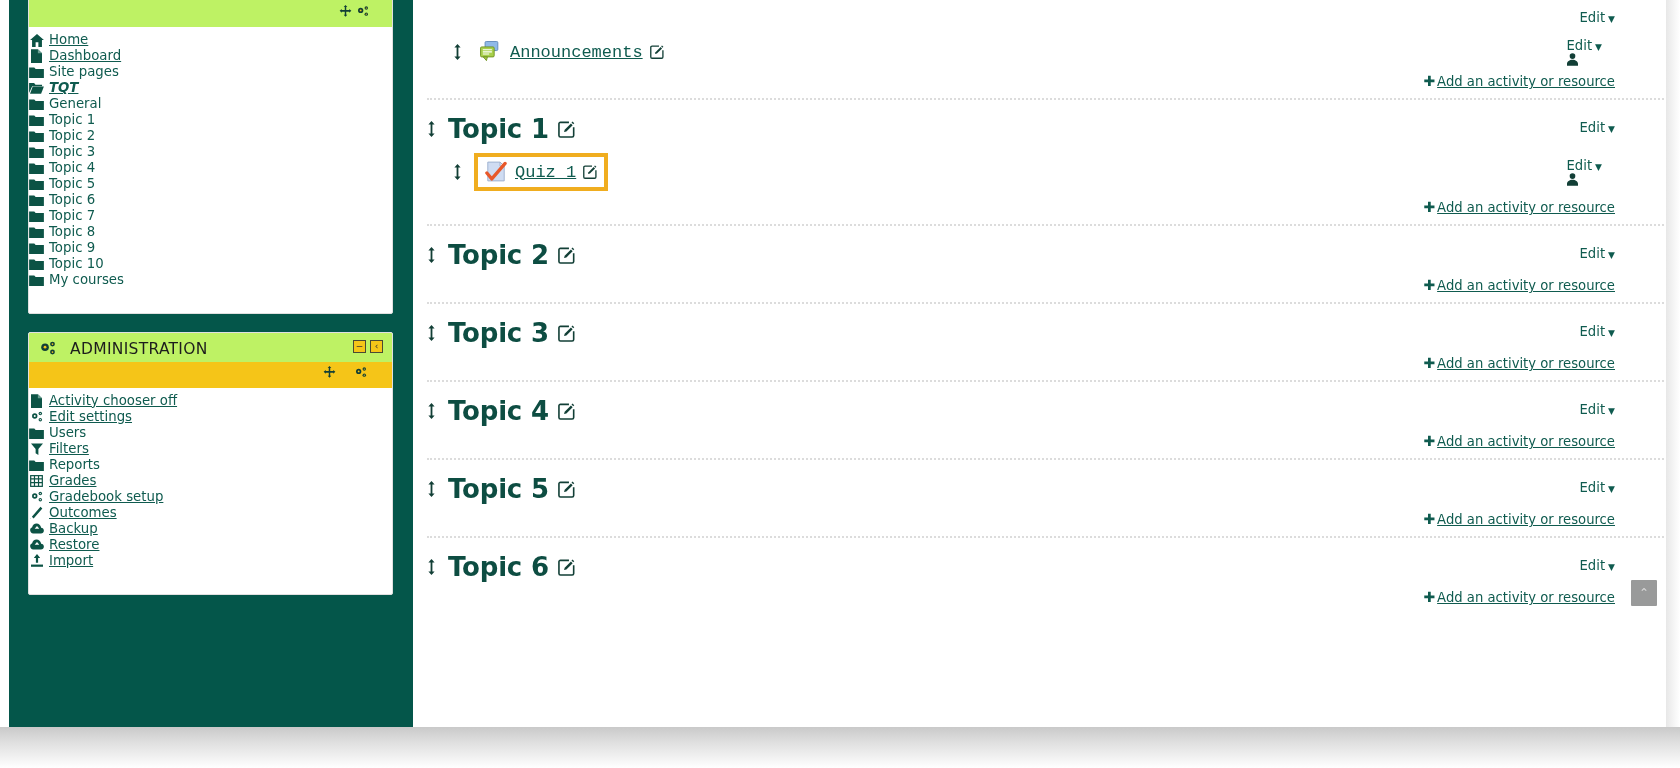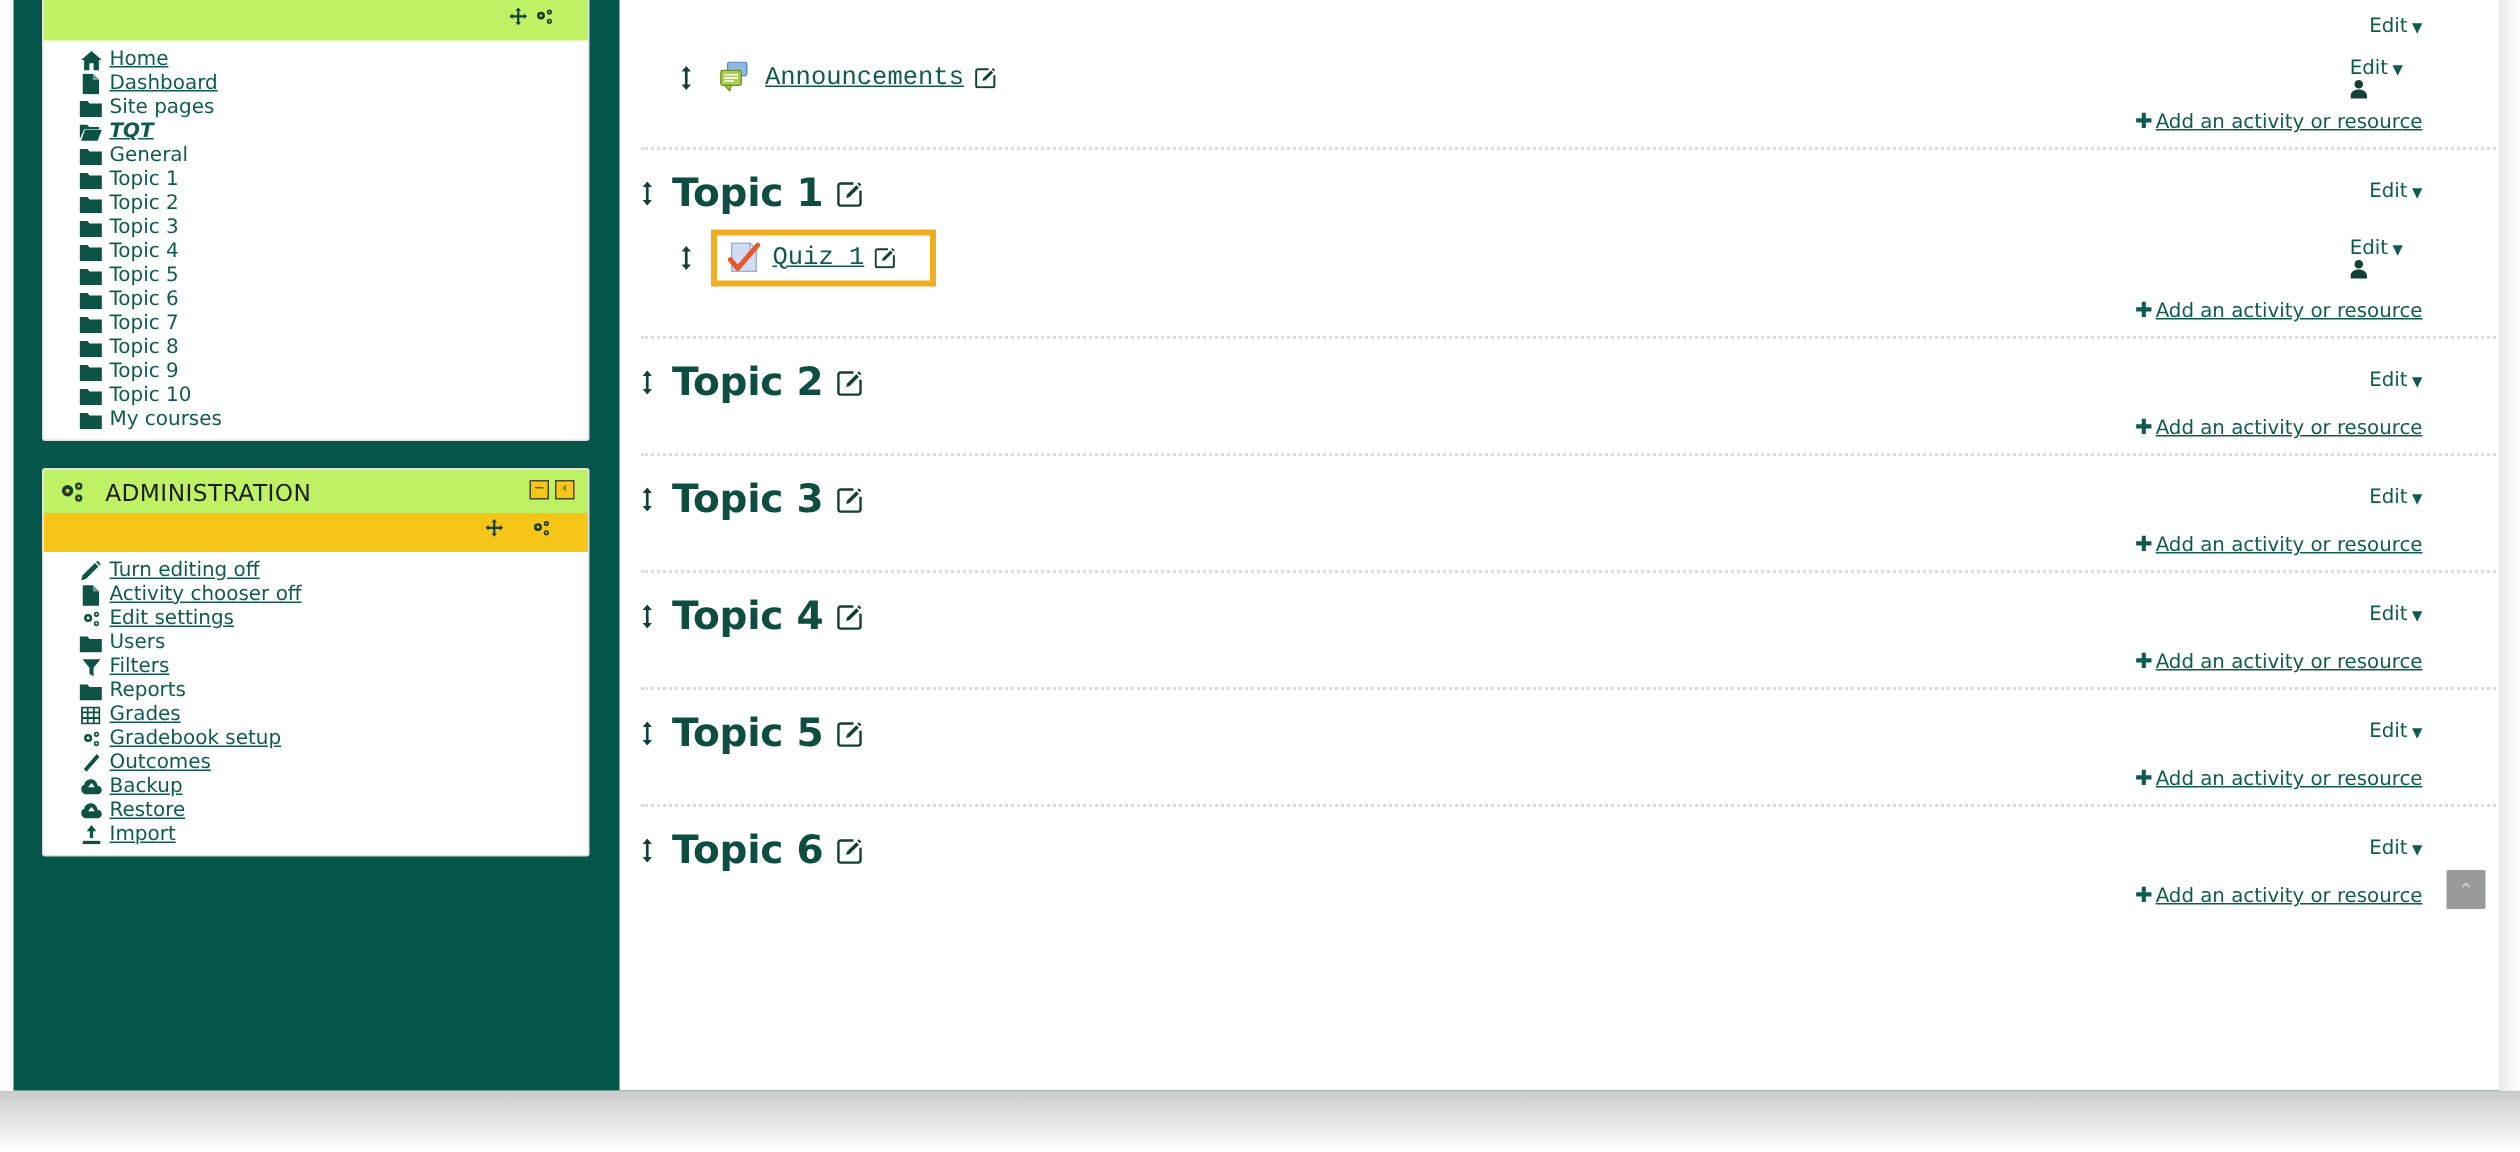--- a/index.html
+++ b/index.html
@@ -85,21 +85,21 @@
   }
   .block-action-row {
     background: #f5c518;
     height: 26px;
     text-align: right;
     padding: 2px 24px 0 0;
   }
   .block-action-row .act {
     display: inline-block; margin-left: 13px; color: #10352b;
   }
-  .block-body { padding: 5px 0 5px 0; margin-left: 24px; }
+  .block-body { padding: 5px 0 25px 0; }
 
   
   ul.tree { list-style: none; margin: 0; padding: 0; }
   ul.tree li { margin: 0; padding: 0; }
   .nav-item {
     display: flex; align-items: center;
     padding: 2px 0 2px 0;
     font-size: 13.3px;
     color: #0f5b4f;
     white-space: nowrap;
@@ -160,21 +160,21 @@
     padding: 5px 0 5px 40px;
   }
   .activity-row .move-handle { margin-right: 12px; }
   .act-pill {
     display: inline-flex; align-items: center;
     padding: 2px 6px;
   }
   .act-pill.highlight {
     border: 4px solid #f0ad1f;
     background: #ffffff;
-    padding: 4px 23px 4px 7px;
+    padding: 4px 7px 4px 7px;
   }
   .act-icon { width: 22px; height: 22px; margin-right: 8px; flex: 0 0 auto; }
   .act-name {
     font-size: 17px; color: #0f5b4f; text-decoration: underline; font-family: Liberation Mono, monospace;
   }
   .act-pencil { margin-left: 7px; color: #123f36; font-size: 13px; }
 
   .right-edit {
     position: absolute; right: 60px;
     font-size: 13.2px; color: #0f5b4f;
@@ -404,29 +404,20 @@
                 <circle cx="13.2" cy="3.6" r=".8" fill="#f5c518"></circle>
                 <circle cx="13.2" cy="11.4" r="2.2"></circle>
                 <circle cx="13.2" cy="11.4" r=".8" fill="#f5c518"></circle>
               </svg>
           </span>
         </div>
         <div class="block-body">
           <ul class="tree" id="admin-tree">
               <li class="nav-item d1 link">
                 <span class="ni-icon">
-                  <svg width="13" height="13" viewBox="0 0 14 14" fill="#0c5345">
-                    <path d="M0 14l1.2-3.7L10 1.5 12.5 4 3.7 12.8z"></path>
-                    <path d="M10.8.7l2.5 2.5 1-1L11.8-.3z"></path>
-                  </svg>
-                </span>
-                <span class="ni-label">Turn editing off</span>
-              </li>
-              <li class="nav-item d1 link">
-                <span class="ni-icon">
                   <svg width="11" height="14" viewBox="0 0 12 15" fill="#0c5345">
                     <path d="M0 0h7.5L12 4.5V15H0z"></path>
                     <path d="M7.5 0L12 4.5H7.5z" fill="#6a9e92"></path>
                   </svg>
                 </span>
                 <span class="ni-label">Activity chooser off</span>
               </li>
               <li class="nav-item d1 link">
                 <span class="ni-icon">
                   <svg width="14" height="12" viewBox="0 0 18 16" fill="#0c5345">

